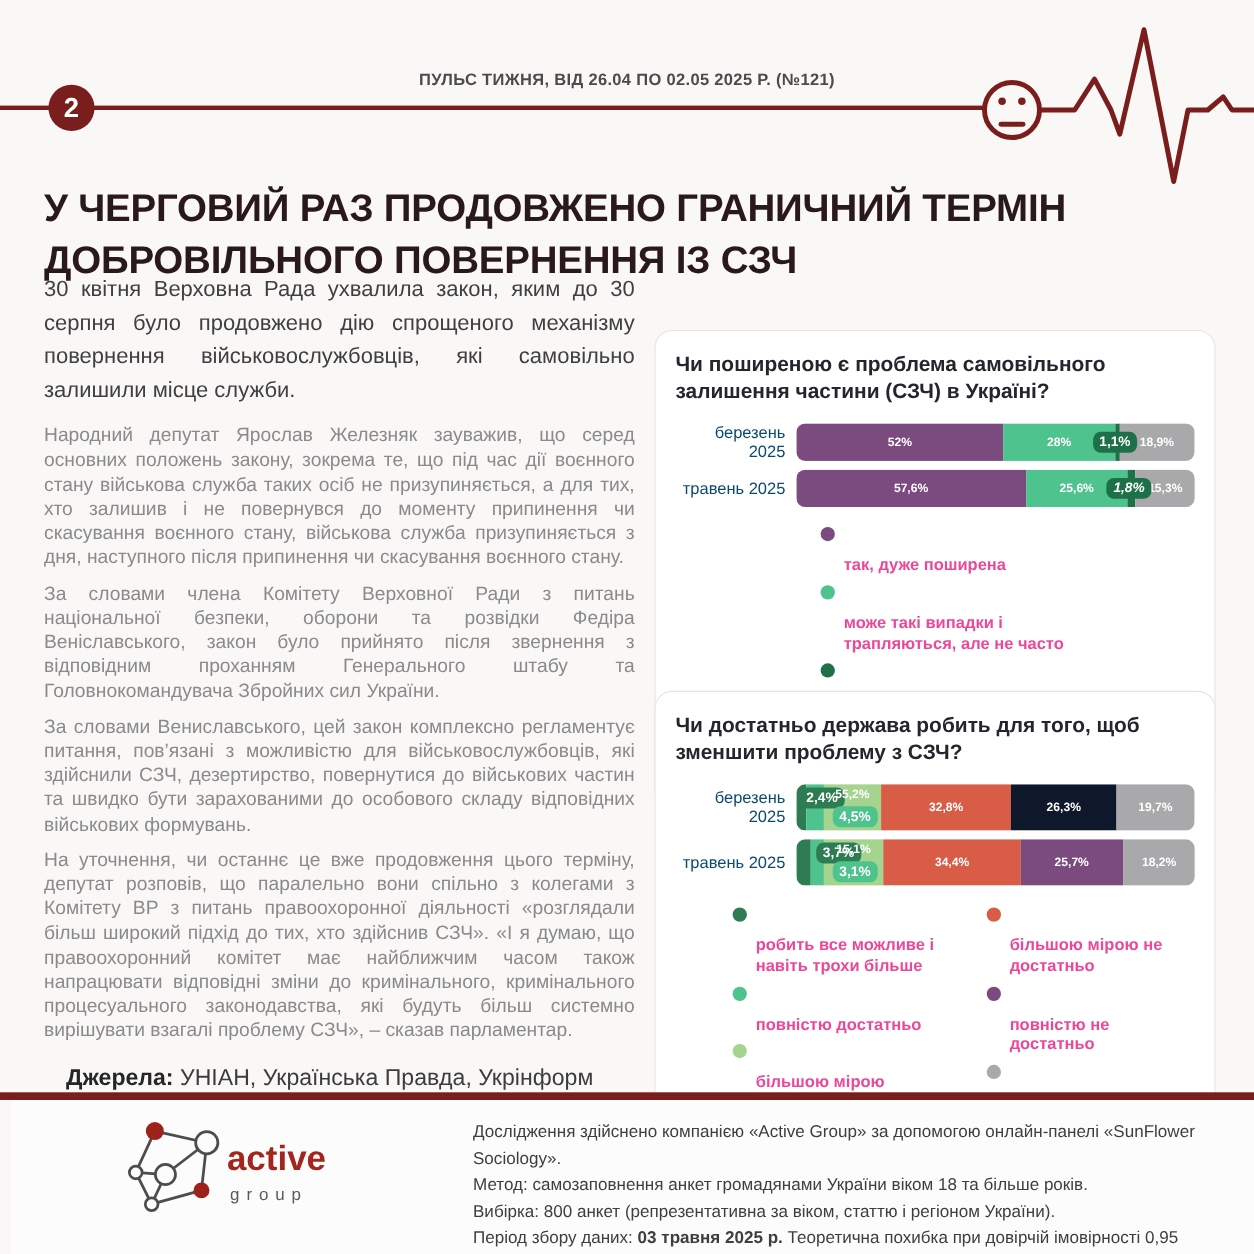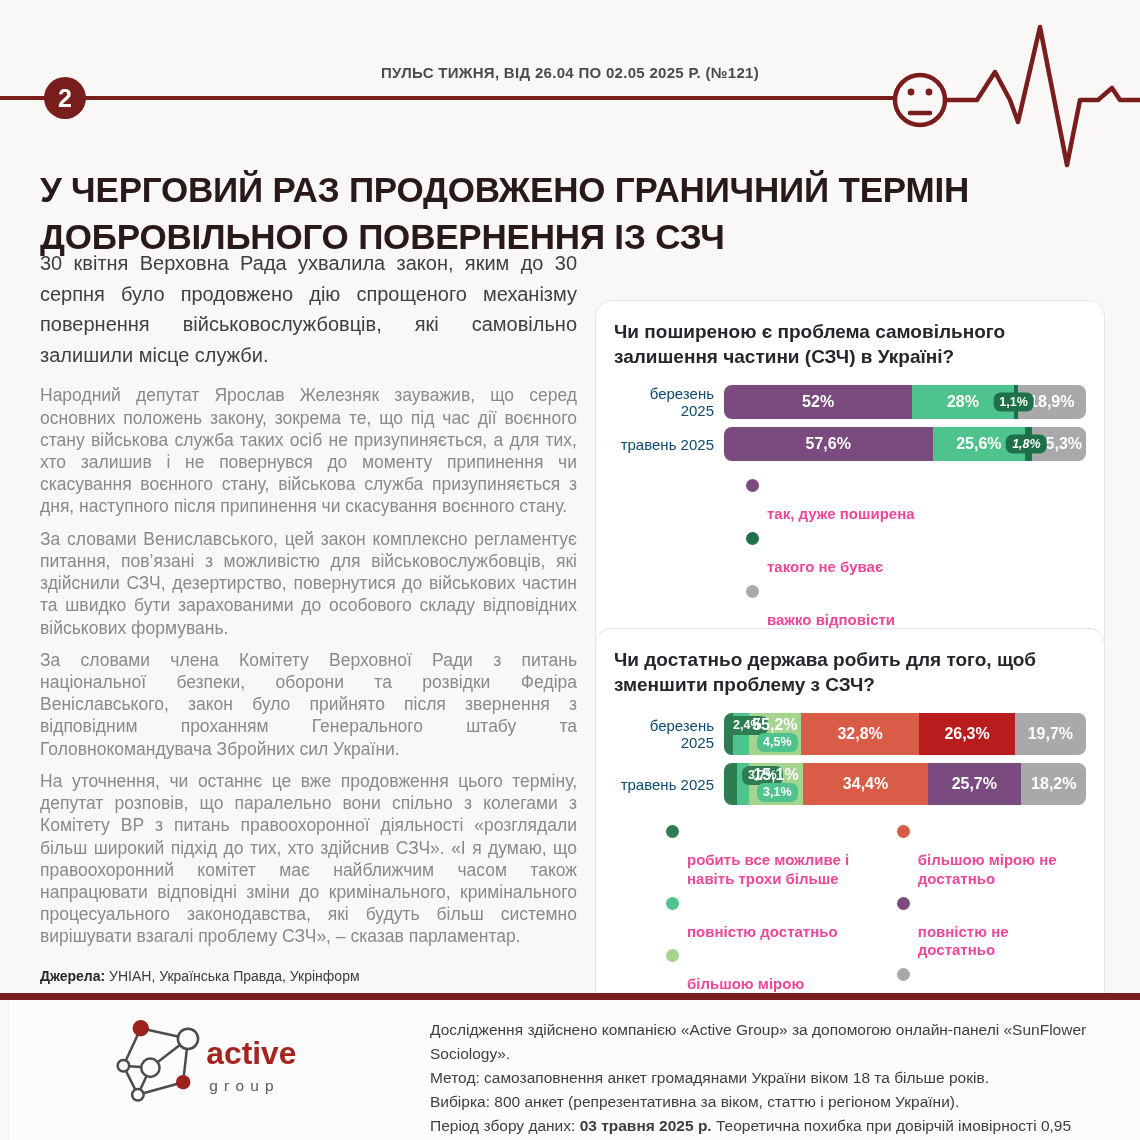--- a/index.html
+++ b/index.html
@@ -15,34 +15,34 @@
   .header-title{position:absolute;left:0;top:64px;width:1140px;text-align:center;
     font-size:15px;font-weight:600;color:#4b4b4b;letter-spacing:.3px;}
   .pulse-wrap{position:absolute;left:880px;top:10px;width:260px;height:180px;pointer-events:none;}
   
   .main-title{position:absolute;left:40px;top:144px;width:970px;
     font-size:35px;line-height:1.33;font-weight:800;color:#2a191b;letter-spacing:-.2px;}
   
   .left-col{position:absolute;left:40px;top:248px;width:537px;}
   .para{margin:0 0 10px 0;text-align:justify;font-size:17.5px;line-height:1.27;color:#8a8a8a;}
   .para.lead{font-size:20px;line-height:1.53;color:#3f3f3f;margin-bottom:14px;}
-  .sources{margin-top:20px;font-size:14px;color:#3c3c3c;}
+  .sources{margin-top:20px;font-size:21px;color:#3c3c3c;margin-left:20px;}
   .sources b{color:#262626;}
   
   .card{position:absolute;left:595px;width:510px;background:#fff;border:1.5px solid #e8e4e4;
     border-radius:16px;padding:18px 18px 28px 18px;box-sizing:border-box;}
   .card-c1{top:300px;}
   .card-c2{top:628px;}
   .card-title{font-size:19px;line-height:1.32;font-weight:700;color:#25252d;margin:0 0 16px 0;}
   .bar-row{display:flex;align-items:center;margin-bottom:8px;}
   .bar-label{width:100px;flex:none;text-align:right;font-size:15px;color:#0c4a6e;padding-right:10px;}
   .bar-track{flex:1;position:relative;}
   .bar-clip{position:absolute;left:0;right:0;top:0;bottom:0;border-radius:8px;overflow:hidden;background:#eee;}
   .bar-seg{position:absolute;top:0;bottom:0;display:flex;align-items:center;justify-content:center;}
-  .seg-label{color:#fff;font-weight:700;font-size:16px;white-space:nowrap;}
+  .seg-label{color:#fff;font-weight:700;font-size:11px;white-space:nowrap;}
   .top-label{position:absolute;top:3px;transform:translateX(-50%);}
   .pill{position:absolute;color:#fff;font-weight:700;font-size:12.5px;line-height:15px;
     padding:2px 6px;border-radius:7px;white-space:nowrap;}
   .legend{display:flex;}
   .card-c1 .legend{margin:16px 0 0 132px;}
   .card-c2 .legend{margin:18px 0 0 52px;gap:38px;}
   .legend-item{display:flex;gap:8px;margin-bottom:6px;}
   .dot{width:13px;height:13px;border-radius:50%;flex:none;margin-top:2px;}
   .legend-label{font-size:15px;font-weight:600;color:#ec4899;line-height:1.25;max-width:245px;margin-top:28px;}
   .card-c2 .legend-label{max-width:225px;}
@@ -69,22 +69,22 @@
     <polyline points="65,90 97,90 115,62 130,90 138,112 160,17 187,155 200,90 218,90 232,78 240,90 260,90" fill="none" stroke="#7a1d1d" stroke-width="4.5" stroke-linejoin="round" stroke-linecap="round"></polyline>
   </svg>
 </div>
 
 <h1 class="main-title">У ЧЕРГОВИЙ РАЗ ПРОДОВЖЕНО ГРАНИЧНИЙ ТЕРМІН ДОБРОВІЛЬНОГО ПОВЕРНЕННЯ ІЗ СЗЧ</h1>
 
 <div class="left-col">
   <div>
       <p class="para lead">30 квітня Верховна Рада ухвалила закон, яким до 30 серпня було продовжено дію спрощеного механізму повернення військовослужбовців, які самовільно залишили місце служби.</p>
       <p class="para">Народний депутат Ярослав Железняк зауважив, що серед основних положень закону, зокрема те, що під час дії воєнного стану військова служба таких осіб не призупиняється, а для тих, хто залишив і не повернувся до моменту припинення чи скасування воєнного стану, військова служба призупиняється з дня, наступного після припинення чи скасування воєнного стану.</p>
+      <p class="para">За словами члена Комітету Верховної Ради з питань національної безпеки, оборони та розвідки Федіра Веніславського, закон було прийнято після звернення з відповідним проханням Генерального штабу та Головнокомандувача Збройних сил України.</p>
       <p class="para">За словами Вениславського, цей закон комплексно регламентує питання, пов’язані з можливістю для військовослужбовців, які здійснили СЗЧ, дезертирство, повернутися до військових частин та швидко бути зарахованими до особового складу відповідних військових формувань.</p>
-      <p class="para">За словами члена Комітету Верховної Ради з питань національної безпеки, оборони та розвідки Федіра Веніславського, закон було прийнято після звернення з відповідним проханням Генерального штабу та Головнокомандувача Збройних сил України.</p>
       <p class="para">На уточнення, чи останнє це вже продовження цього терміну, депутат розповів, що паралельно вони спільно з колегами з Комітету ВР з питань правоохоронної діяльності «розглядали більш широкий підхід до тих, хто здійснив СЗЧ». «І я думаю, що правоохоронний комітет має найближчим часом також напрацювати відповідні зміни до кримінального, кримінального процесуального законодавства, які будуть більш системно вирішувати взагалі проблему СЗЧ», – сказав парламентар.</p>
     </div>
   <div class="sources">
     <b>Джерела:</b><span> УНІАН, Українська Правда, Укрінформ</span>
   </div>
 </div>
 
 <div class="card card-c1">
   <p class="card-title">Чи поширеною є проблема самовільного залишення частини (СЗЧ) в Україні?</p>
   <div class="bars">
@@ -123,20 +123,24 @@
           </div>
           <div class="pill" style="background: rgb(30, 112, 72); left: 84.1%; top: 50%; transform: translate(-55%, -50%); font-style: italic;">1,8%</div>
         </div>
       </div>
     </div>
   <div class="legend">
       <div class="legend-col">
         <div class="legend-item">
           <span class="dot" style="background: rgb(123, 74, 126);"></span>
           <span class="legend-label">так, дуже поширена</span>
+        </div>
+        <div class="legend-item">
+          <span class="dot" style="background: rgb(79, 195, 141);"></span>
+          <span class="legend-label">може такі випадки і трапляються, але не часто</span>
         </div>
         <div class="legend-item">
           <span class="dot" style="background: rgb(30, 112, 72);"></span>
           <span class="legend-label">такого не буває</span>
         </div>
         <div class="legend-item">
           <span class="dot" style="background: rgb(169, 169, 171);"></span>
           <span class="legend-label">важко відповісти</span>
         </div>
       </div>
@@ -149,21 +153,21 @@
       <div class="bar-row">
         <div class="bar-label">березень 2025</div>
         <div class="bar-track" style="height: 42px;">
           <div class="bar-clip">
             <div class="bar-seg" style="left: 0%; width: 2.4%; background: rgb(46, 125, 82);"></div>
             <div class="bar-seg" style="left: 2.4%; width: 4.5%; background: rgb(79, 195, 141);"></div>
             <div class="bar-seg" style="left: 6.9%; width: 14.3%; background: rgb(165, 212, 142);"></div>
             <div class="bar-seg" style="left: 21.2%; width: 32.8%; background: rgb(217, 92, 71);">
               <span class="seg-label">32,8%</span>
             </div>
-            <div class="bar-seg" style="left: 54%; width: 26.3%; background: #b91c1c;">
+            <div class="bar-seg" style="left: 54%; width: 26.3%; background: #0f172a;">
               <span class="seg-label">26,3%</span>
             </div>
             <div class="bar-seg" style="left: 80.3%; width: 19.7%; background: rgb(169, 169, 171);">
               <span class="seg-label">19,7%</span>
             </div>
           </div>
           <div class="pill" style="background: rgb(46, 125, 82); left: 3px; top: 3px;">2,4%</div>
           <div class="pill" style="background: rgb(79, 195, 141); left: 33px; bottom: 3px;">4,5%</div>
           <div class="seg-label top-label" style="left: 14.05%;">55,2%</div>
         </div>

